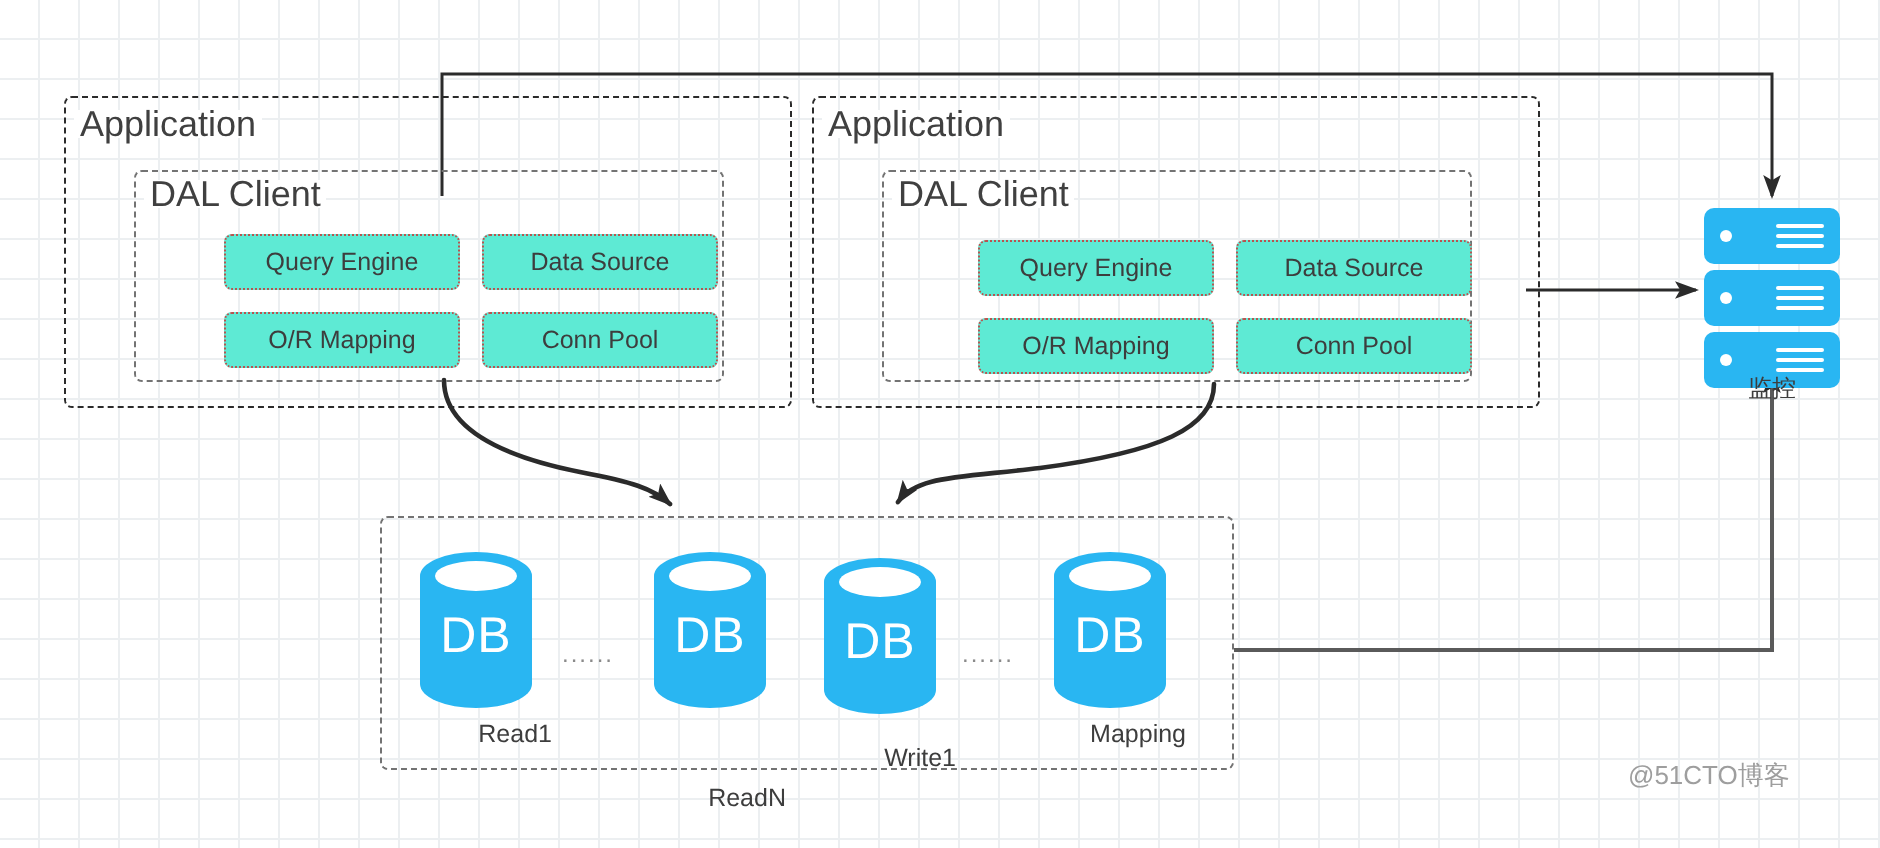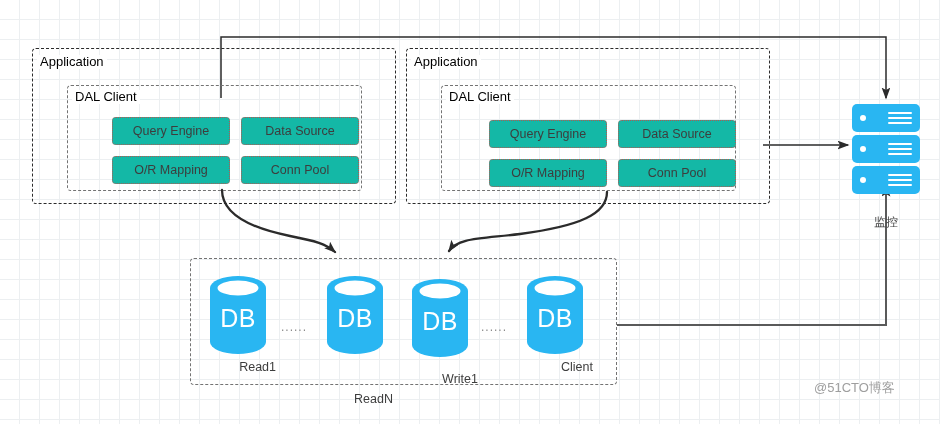--- a/index.html
+++ b/index.html
@@ -26,32 +26,32 @@
   .dashbox{
     position:absolute;
     border:1.6px dashed #2b2b2b;
     border-radius:4px;
     background:transparent;
     box-sizing:border-box;
   }
   .dashbox.gray{border-color:#737373;}
   .boxlabel{
     position:absolute;
-    font-size:13px;
-    color:#000000;
+    font-size:18px;
+    color:#404040;
     background:#ffffff;
     padding:0 3px;
     white-space:nowrap;
     line-height:14px;
   }
 
   
   .chip{
     position:absolute;
-    background:#14b8a6;
+    background:#5eead4;
     border:1.4px dotted #b85450;
     border-radius:4px;
     box-sizing:border-box;
     display:flex;align-items:center;justify-content:center;
     font-size:12.5px;
     color:#3d3d3d;
     white-space:nowrap;
   }
 
   
@@ -102,21 +102,20 @@
   }
   .server .bars i:nth-child(1){width:24px;}
   .server .bars i:nth-child(2){width:24px;}
   .server .bars i:nth-child(3){width:24px;}
 
   .mon-label{
     position:absolute;
     font-size:12px;color:#3d3d3d;
     white-space:nowrap;
     text-align:center;
-    margin-top:28px;
   }
 
   .watermark{
     position:absolute;
     font-size:13px;color:#9e9e9e;
     white-space:nowrap;
   }
 </style>
 </head>
 <body>
@@ -209,21 +208,21 @@
 
 <div class="dots" style="left:481px;top:320px;">......</div>
 
 <div class="db" style="left:527px;top:276px;">
   <svg class="cyl" viewBox="0 0 56 78">
     <path d="M0,12 a28,12 0 0 1 56,0 L56,66 a28,12 0 0 1 -56,0 Z" fill="#29b6f2"></path>
     <ellipse cx="28" cy="12" rx="20.5" ry="7.5" fill="#ffffff"></ellipse>
   </svg>
   <div class="dbtext">DB</div>
 </div>
-<div class="dblabel" style="left:517px;top:360px;width:76px;">Client</div>
+<div class="dblabel" style="left:517px;top:360px;width:76px;">Mapping</div>
 
 <div class="server-stack" style="left:852px;top:104px;width:68px;height:90px;">
   <div class="server" style="top:0px;">
     <span class="led"></span>
     <span class="bars">
         <i></i>
         <i></i>
         <i></i>
       </span>
   </div>

